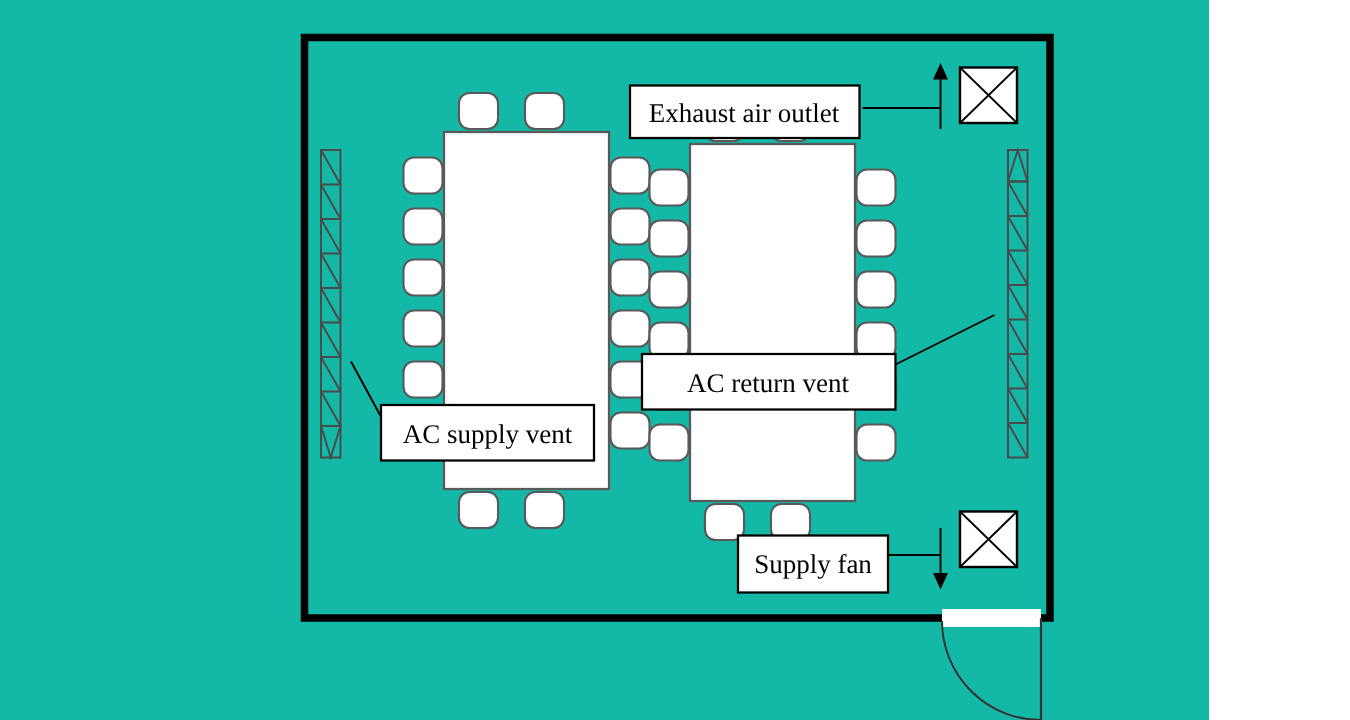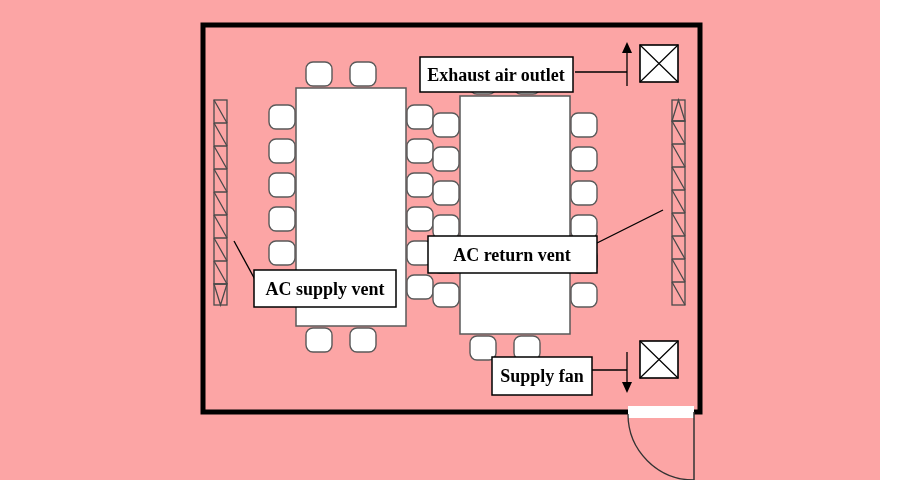--- a/index.html
+++ b/index.html
@@ -1,17 +1,17 @@
 <!DOCTYPE html>
 <html><head>
 <meta charset="utf-8">
 <style>
   html,body{margin:0;padding:0;background:#ffffff;}
-  .stage{position:relative;width:880px;height:480px;background:#fca5a5;overflow:hidden;
-         font-family:"Liberation Serif", serif;font-weight:bold;}
+  .stage{position:relative;width:806px;height:480px;background:#14b8a6;overflow:hidden;
+         font-family:"Liberation Serif", serif;}
   svg{display:block;}
   text{font-family:"Liberation Serif", serif;fill:#000;}
 </style>
 </head>
 <body>
 
 <div class="stage">
 <svg width="900" height="480" viewBox="0 0 900 480">
 
   <defs>

